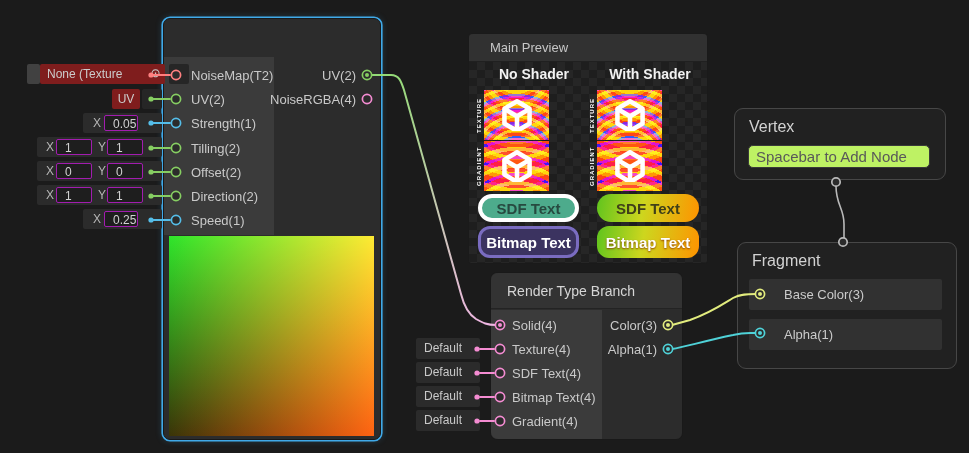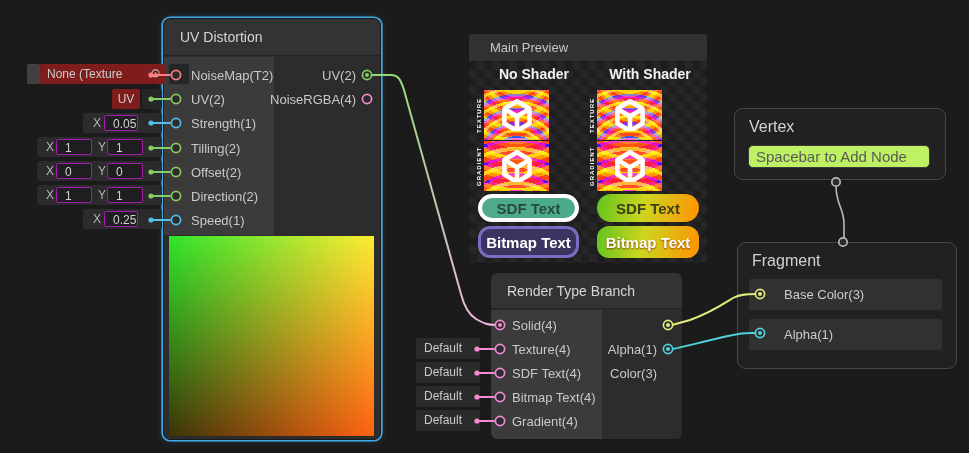--- a/index.html
+++ b/index.html
@@ -89,21 +89,20 @@
     <symbol id="ulogo-sym" viewBox="0 0 28 28">
       <g fill="none" stroke="#ffffff" stroke-width="4" stroke-linejoin="round" stroke-linecap="round">
         <path d="M14 2 L25 8.5 L25 21.5 L14 28 L3 21.5 L3 8.5 Z"></path>
         <path d="M14 15 L14 27 M14 15 L24.5 9 M14 15 L3.5 9"></path>
       </g>
     </symbol>
   </defs>
 </svg>
 
 <div class="gnode selected" id="uv-node" style="left:163px;top:18px;width:216px;height:420px;">
-  <div class="titlebar">UV Distortion</div>
   <div class="col-left" style="left:0;top:38px;width:110px;height:178px;border-radius:0 0 0 0;"></div>
   <div class="port-label" style="left:27px;top:47px;">NoiseMap(T2)</div>
   <div class="port-label" style="left:27px;top:71px;">UV(2)</div>
   <div class="port-label" style="left:27px;top:95px;">Strength(1)</div>
   <div class="port-label" style="left:27px;top:120px;">Tilling(2)</div>
   <div class="port-label" style="left:27px;top:144px;">Offset(2)</div>
   <div class="port-label" style="left:27px;top:168px;">Direction(2)</div>
   <div class="port-label" style="left:27px;top:192px;">Speed(1)</div>
   <div class="port-label out-label" style="right:24px;top:47px;">UV(2)</div>
   <div class="port-label out-label" style="right:24px;top:71px;">NoiseRGBA(4)</div>
@@ -204,21 +203,21 @@
 </div>
 
 <div class="gnode" id="branch-node" style="left:490px;top:272px;width:191px;height:166px;">
   <div class="titlebar" style="height:36px;line-height:36px;">Render Type Branch</div>
   <div class="col-left" style="left:0;top:37px;width:111px;height:129px;border-radius:0 0 0 7px;"></div>
   <div class="port-label" style="left:21px;top:43px;">Solid(4)</div>
   <div class="port-label" style="left:21px;top:67px;">Texture(4)</div>
   <div class="port-label" style="left:21px;top:91px;">SDF Text(4)</div>
   <div class="port-label" style="left:21px;top:115px;">Bitmap Text(4)</div>
   <div class="port-label" style="left:21px;top:139px;">Gradient(4)</div>
-  <div class="port-label out-label" style="right:25px;top:43px;margin-top:48px;">Color(3)</div>
+  <div class="port-label out-label" style="right:25px;top:43px;">Color(3)</div>
   <div class="port-label out-label" style="right:25px;top:67px;">Alpha(1)</div>
 </div>
 
 <div class="default-box" style="top:338px;">Default</div>
 <div class="default-box" style="top:362px;">Default</div>
 <div class="default-box" style="top:386px;">Default</div>
 <div class="default-box" style="top:410px;">Default</div>
 
 <div class="context-node" style="left:734px;top:108px;width:210px;height:70px;">
   <div class="context-title">Vertex</div>

